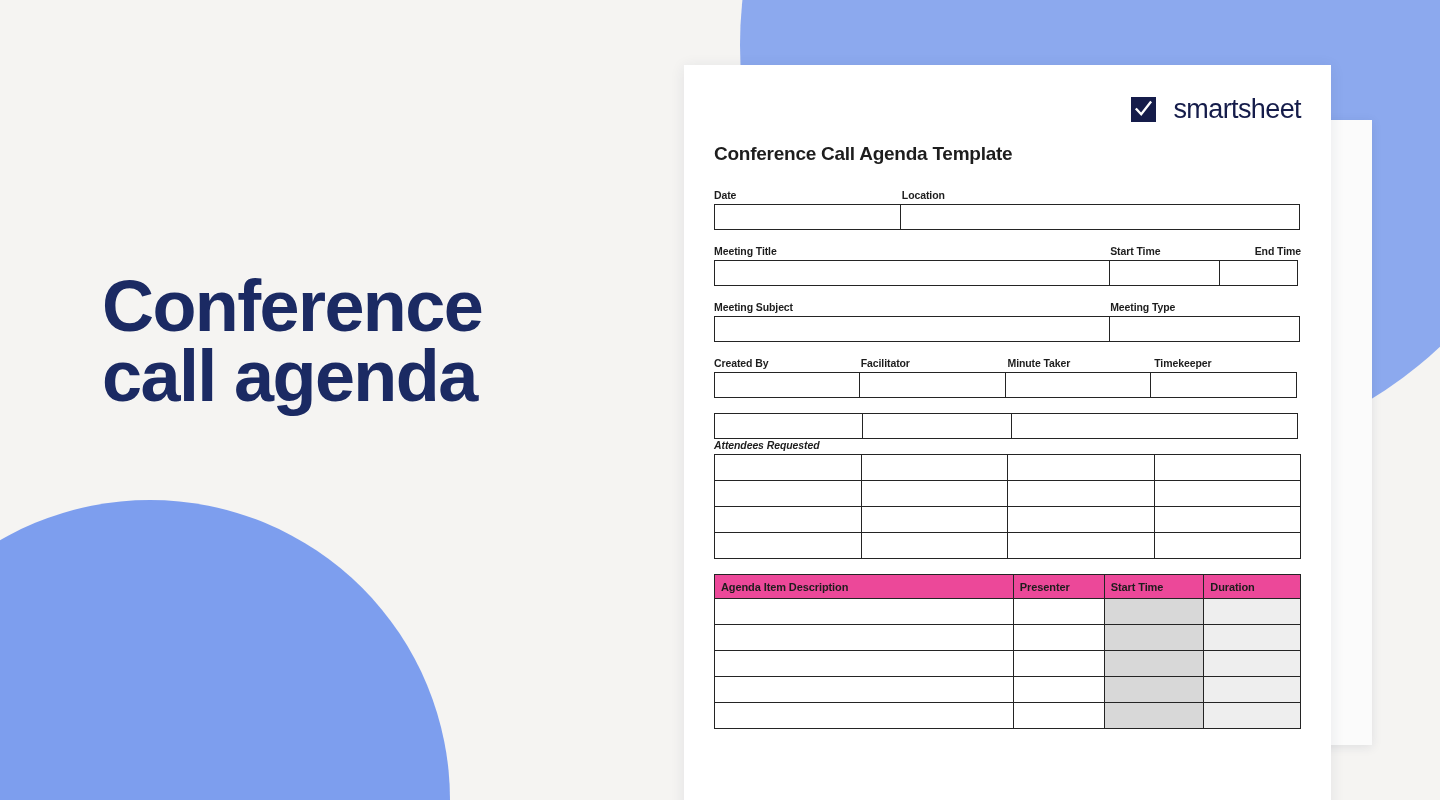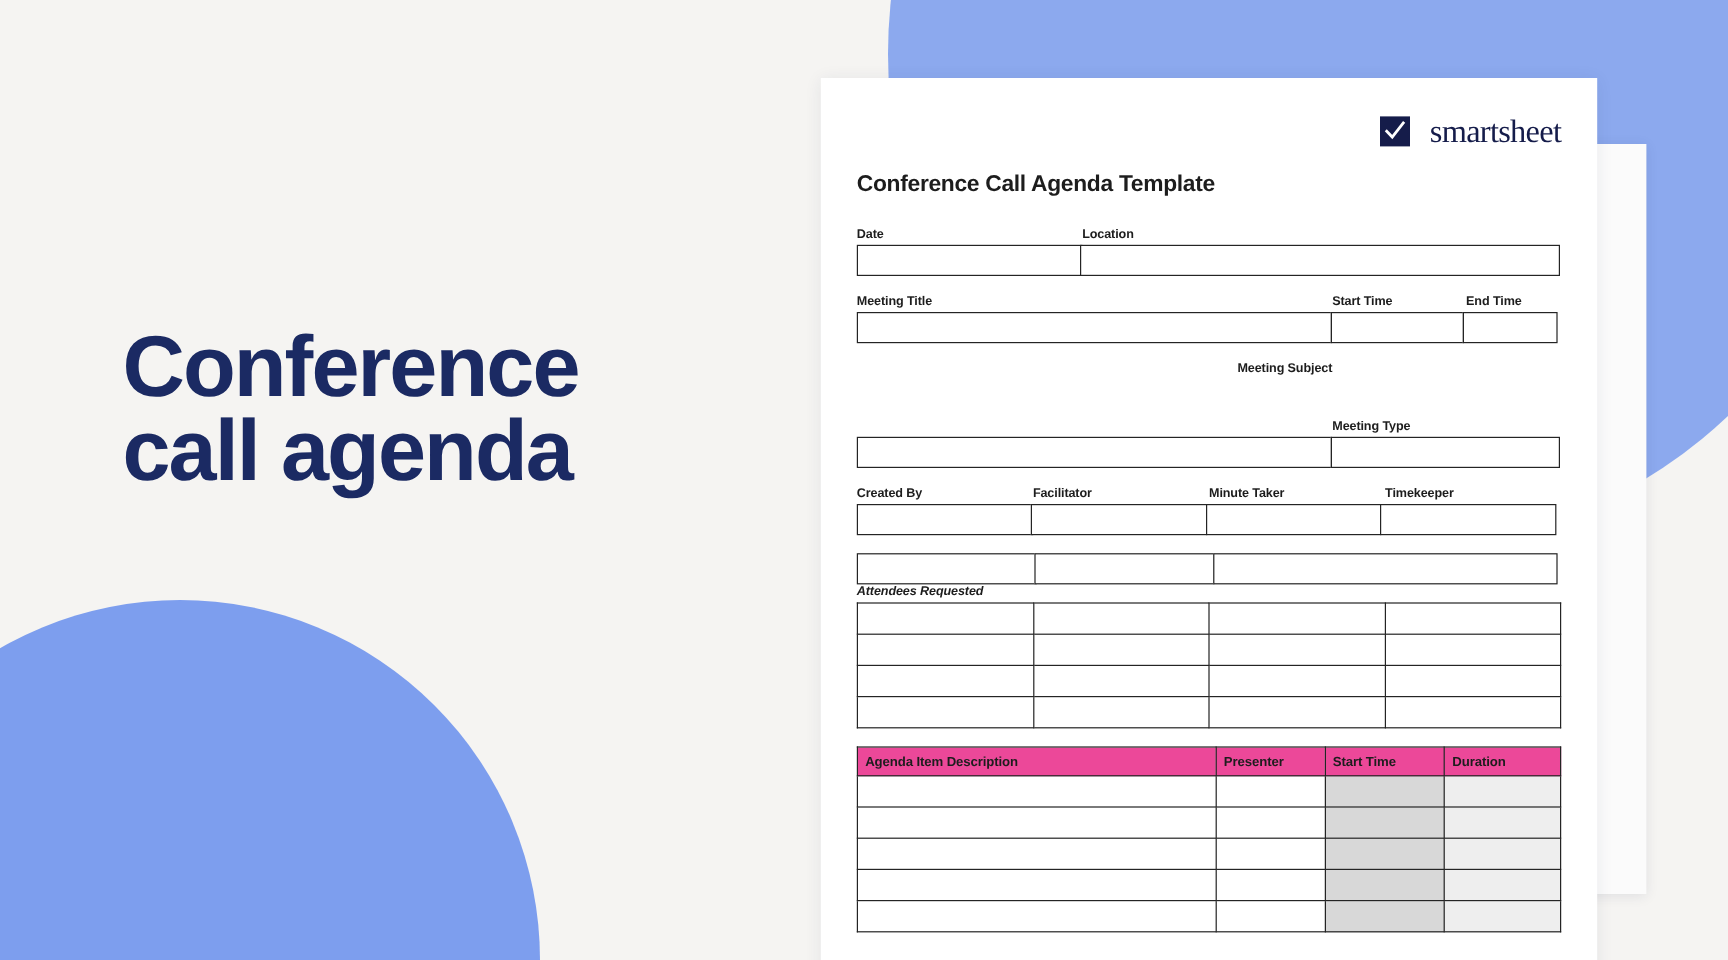--- a/index.html
+++ b/index.html
@@ -75,21 +75,20 @@
   }
 
   
   .logo-row {
     position:absolute;
     right:30px;
     top:31px;
     display:flex;
     align-items:center;
     gap:17px;
-    font-family:Liberation Serif, serif;
   }
   .logo-mark {
     width:25px; height:25px;
     background:#151c4a;
     display:block;
     position:relative;
   }
   .logo-mark svg { position:absolute; left:3px; top:3px; }
   .logo-word {
     font-size:27px;
@@ -210,32 +209,32 @@
             </div>
             <div class="box-row">
               <div class="fld-box" style="width: 32%;"></div>
               <div class="fld-box" style="width: 68%;"></div>
             </div>
           </div>
           <div class="field-block">
             <div class="label-row">
               <div class="fld-label" style="width: 67.5%;">Meeting Title</div>
               <div class="fld-label" style="width: 19%;">Start Time</div>
-              <div class="fld-label" style="width: 13.5%;">End Time</div>
+              <div class="fld-label" style="width: 13.5%; text-align: right;">End Time</div>
             </div>
             <div class="box-row">
               <div class="fld-box" style="width: 67.5%;"></div>
               <div class="fld-box" style="width: 19%;"></div>
               <div class="fld-box" style="width: 13.5%;"></div>
             </div>
           </div>
           <div class="field-block">
             <div class="label-row">
-              <div class="fld-label" style="width: 67.5%; text-align: right;">Meeting Subject</div>
-              <div class="fld-label" style="width: 32.5%; margin-top: 48px;">Meeting Type</div>
+              <div class="fld-label" style="width: 67.5%;">Meeting Subject</div>
+              <div class="fld-label" style="width: 32.5%;">Meeting Type</div>
             </div>
             <div class="box-row">
               <div class="fld-box" style="width: 67.5%;"></div>
               <div class="fld-box" style="width: 32.5%;"></div>
             </div>
           </div>
           <div class="field-block">
             <div class="label-row">
               <div class="fld-label" style="width: 25%;">Created By</div>
               <div class="fld-label" style="width: 25%;">Facilitator</div>

